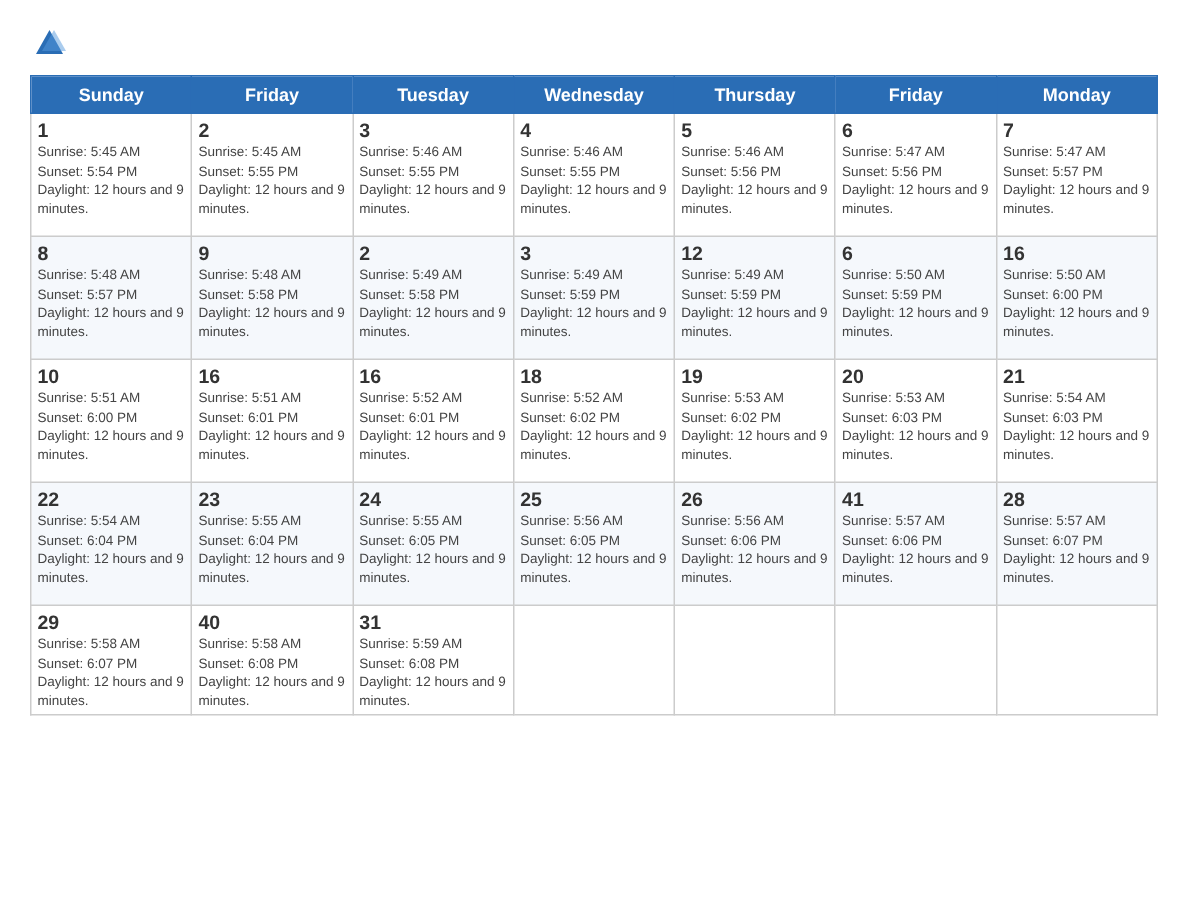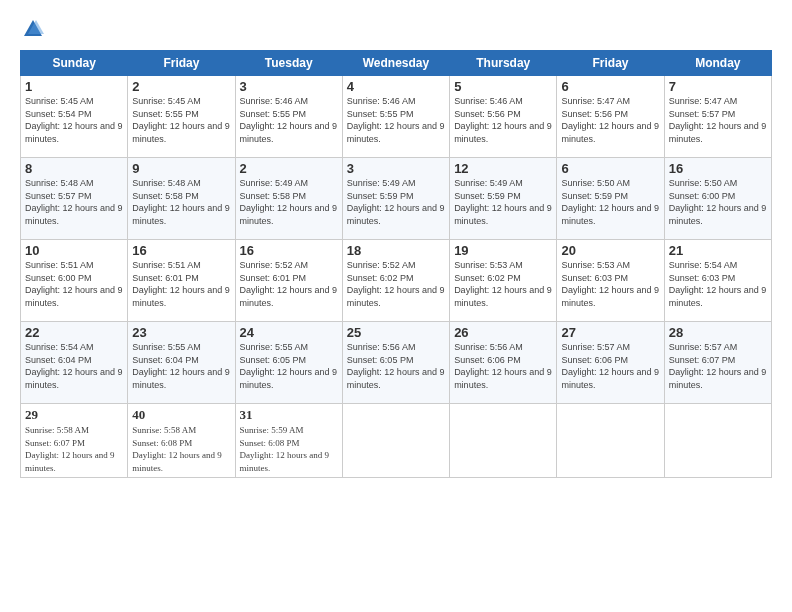--- a/index.html
+++ b/index.html
@@ -95,21 +95,20 @@
     .day-detail {
       font-size: 9px;
       line-height: 1.4;
       color: #444;
     }
     .empty-cell {
       background: #fff !important;
     }
     .last-row td {
       height: 68px;
-      font-family: Liberation Serif, serif;
     }
   </style>
 </head>
 <body>
 
 <div class="page">
   <div class="header">
     <div class="logo">
       <div class="logo-text">
         <span class="logo-general"></span>
@@ -244,21 +243,21 @@
         </td>
           <td>
           <span class="day-num">25</span>
           <span class="day-detail">Sunrise: 5:56 AM<br>Sunset: 6:05 PM<br>Daylight: 12 hours and 9 minutes.</span>
         </td>
           <td>
           <span class="day-num">26</span>
           <span class="day-detail">Sunrise: 5:56 AM<br>Sunset: 6:06 PM<br>Daylight: 12 hours and 9 minutes.</span>
         </td>
           <td>
-          <span class="day-num">27</span>
+          <span class="day-num">41</span>
           <span class="day-detail">Sunrise: 5:57 AM<br>Sunset: 6:06 PM<br>Daylight: 12 hours and 9 minutes.</span>
         </td>
           <td>
           <span class="day-num">28</span>
           <span class="day-detail">Sunrise: 5:57 AM<br>Sunset: 6:07 PM<br>Daylight: 12 hours and 9 minutes.</span>
         </td>
         </tr>
         <tr class="last-row">
           <td>
           <span class="day-num">29</span>

